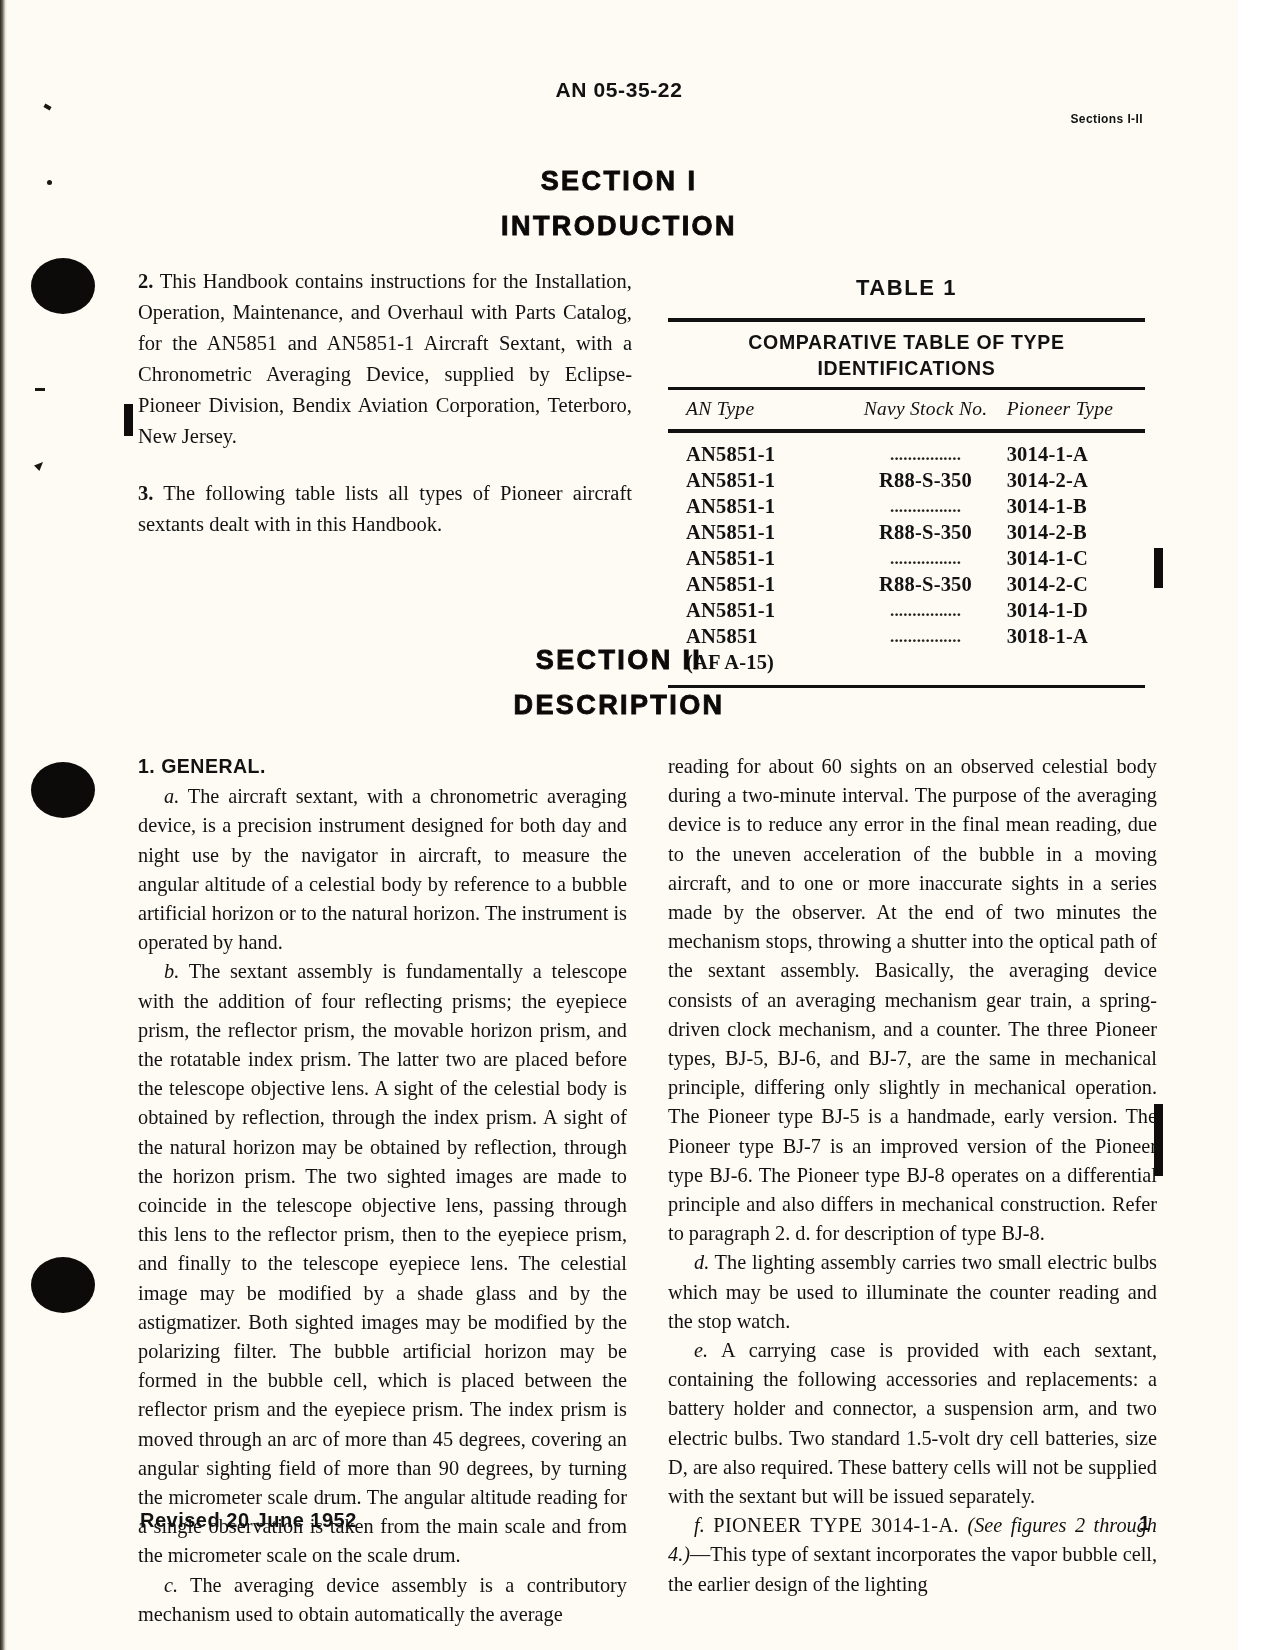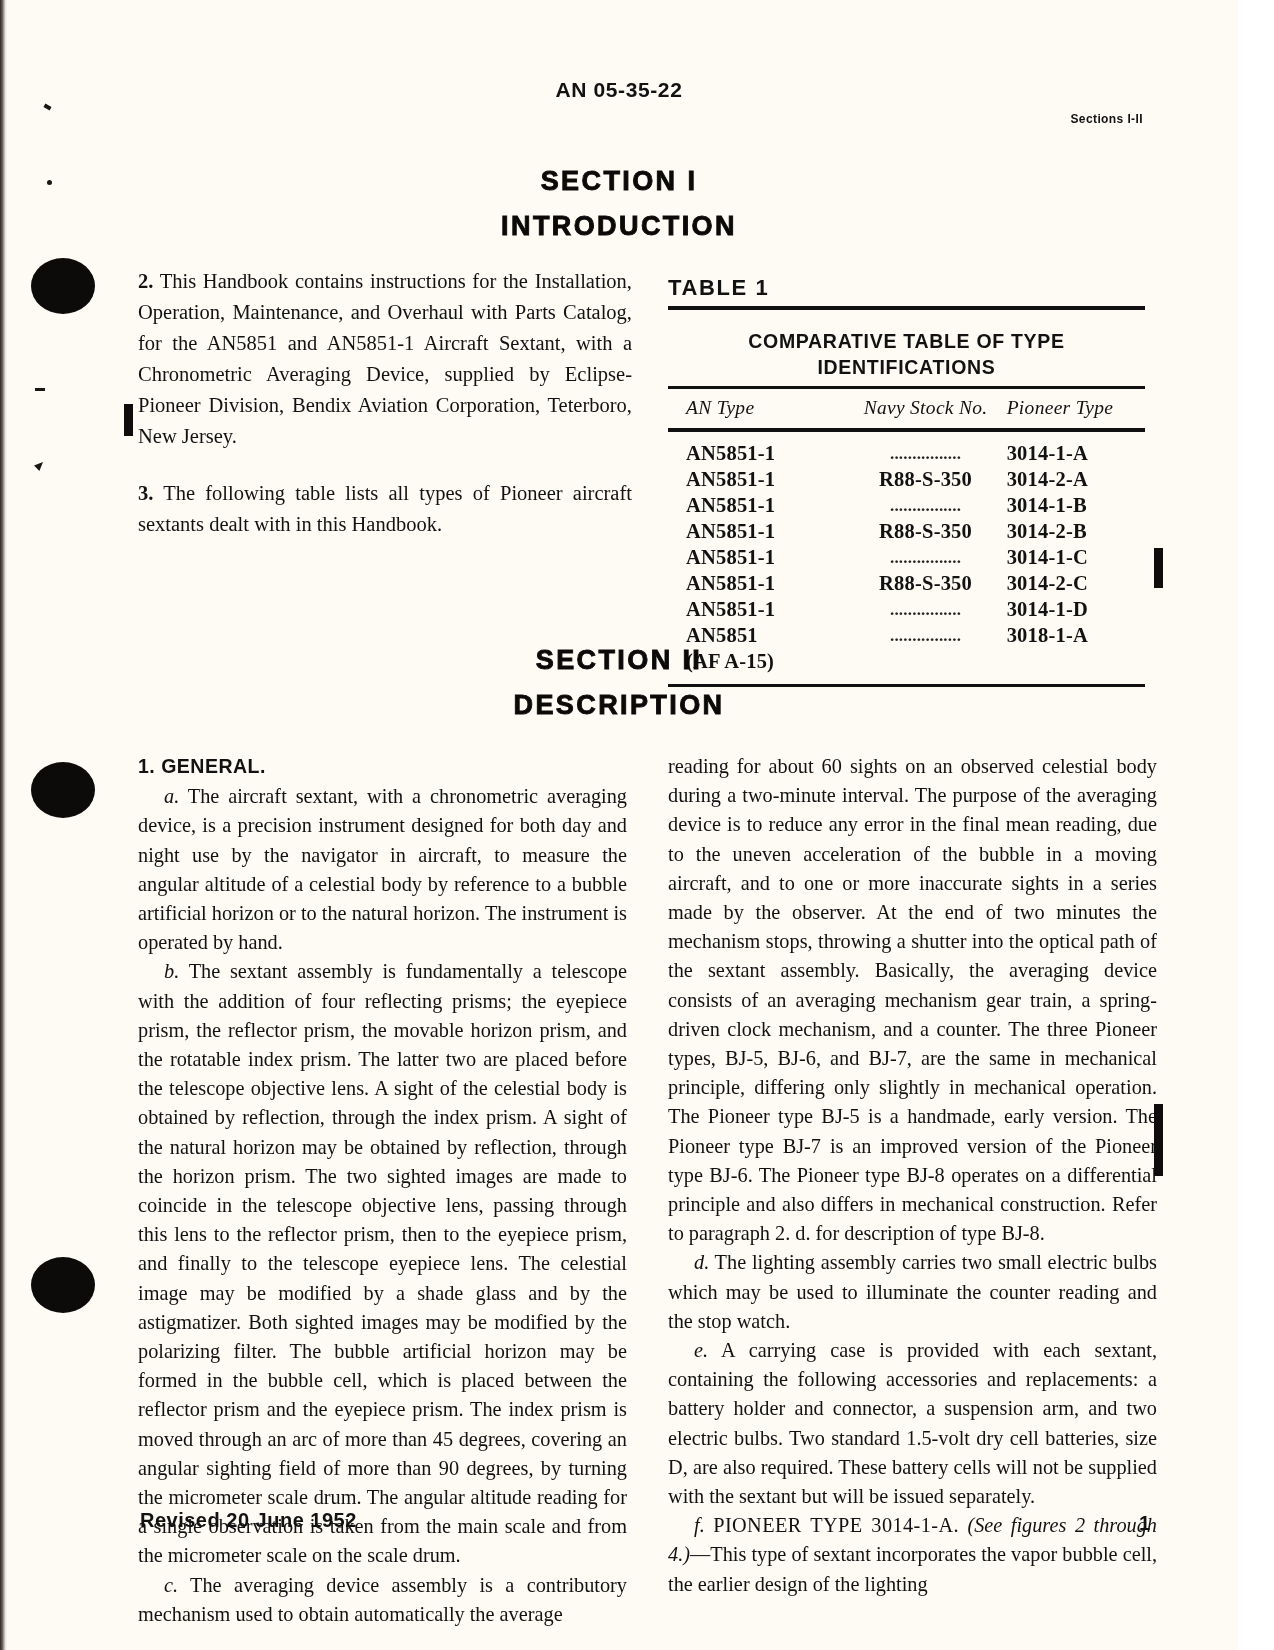--- a/index.html
+++ b/index.html
@@ -102,35 +102,36 @@
   .num { font-weight: bold; }
 
   
   .table-wrap {
     position: absolute;
     left: 668px;
     top: 275px;
     width: 477px;
   }
   .tbl-num {
+    text-align: center;
     font-family: "Liberation Sans", "DejaVu Sans", sans-serif;
     font-weight: bold;
     font-size: 22px;
     letter-spacing: 1.6px;
-    margin-bottom: 5px;
+    margin-bottom: 17px;
   }
   .rule-thick { height: 3.5px; background: #111; }
   .tbl-caption {
     text-align: center;
     font-family: "Liberation Sans", "DejaVu Sans", sans-serif;
     font-weight: bold;
     font-size: 19.5px;
     letter-spacing: 0.7px;
     line-height: 26px;
-    padding: 18px 0 6px 0;
+    padding: 7px 0 6px 0;
   }
   table.ids {
     width: 100%;
     border-collapse: collapse;
     font-size: 20.5px;
   }
   table.ids th {
     font-style: italic;
     font-weight: normal;
     font-size: 19.5px;

